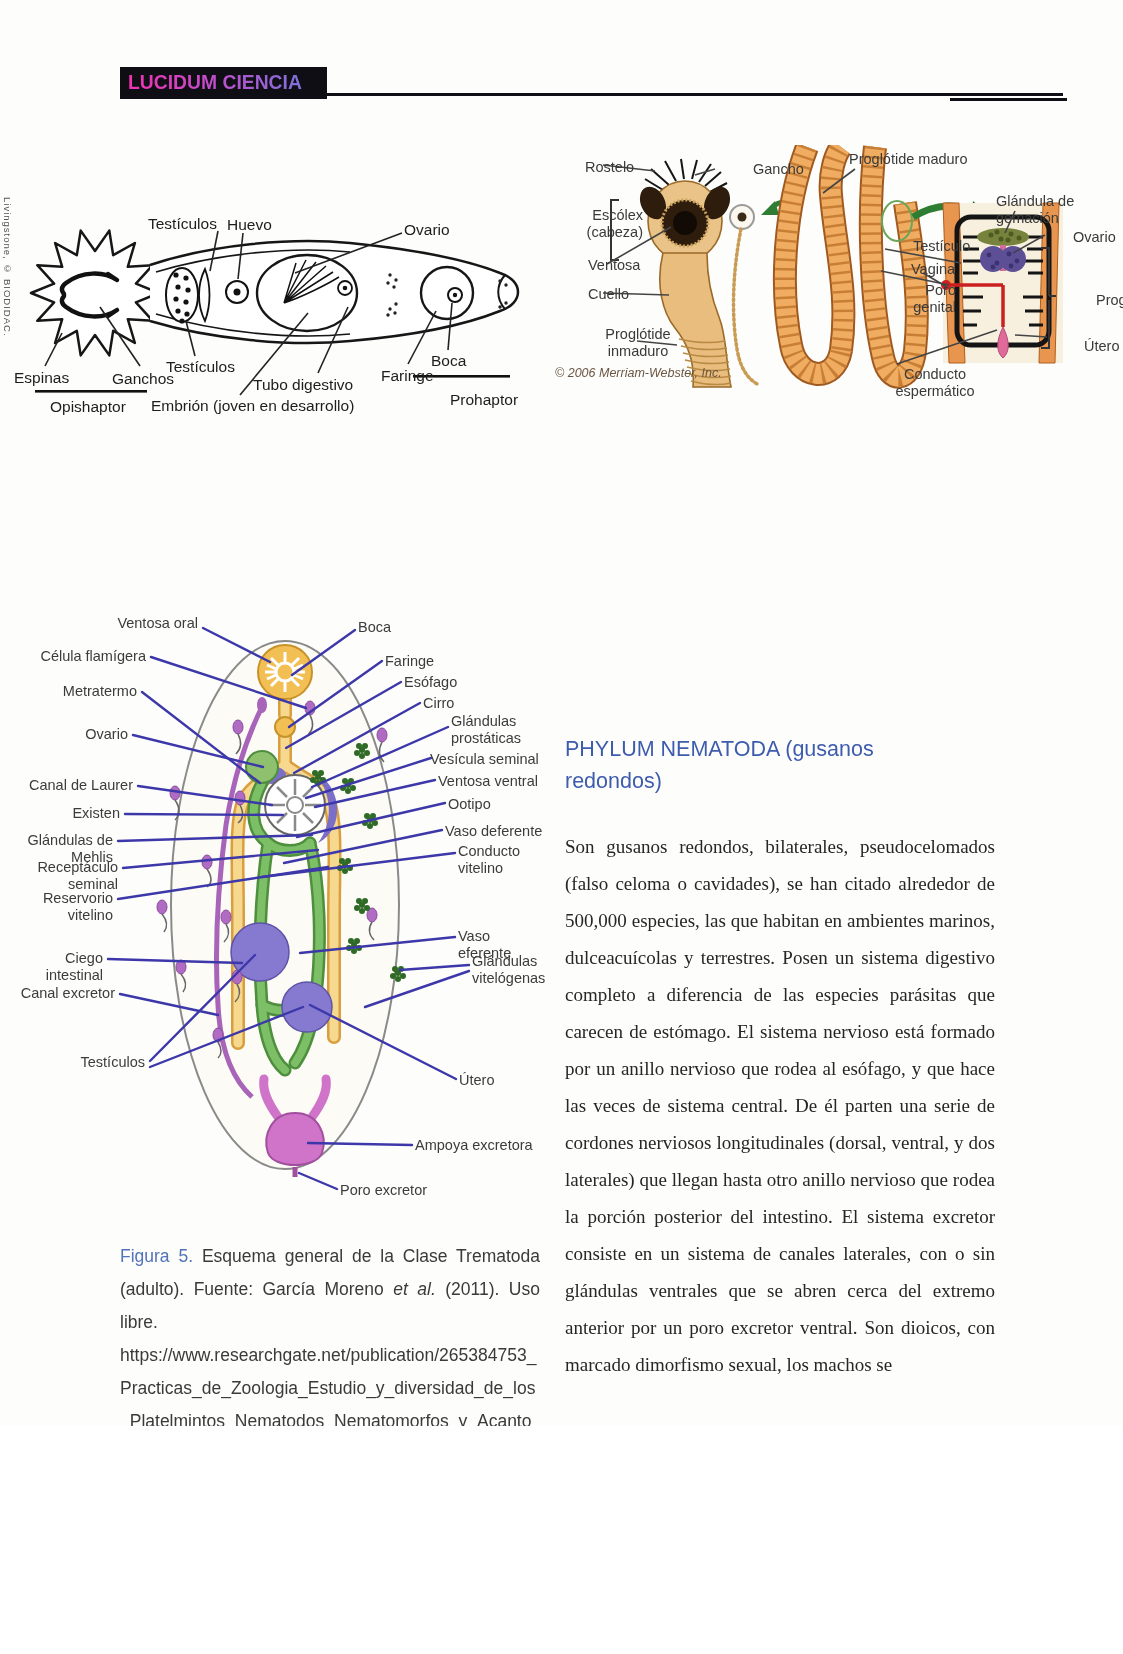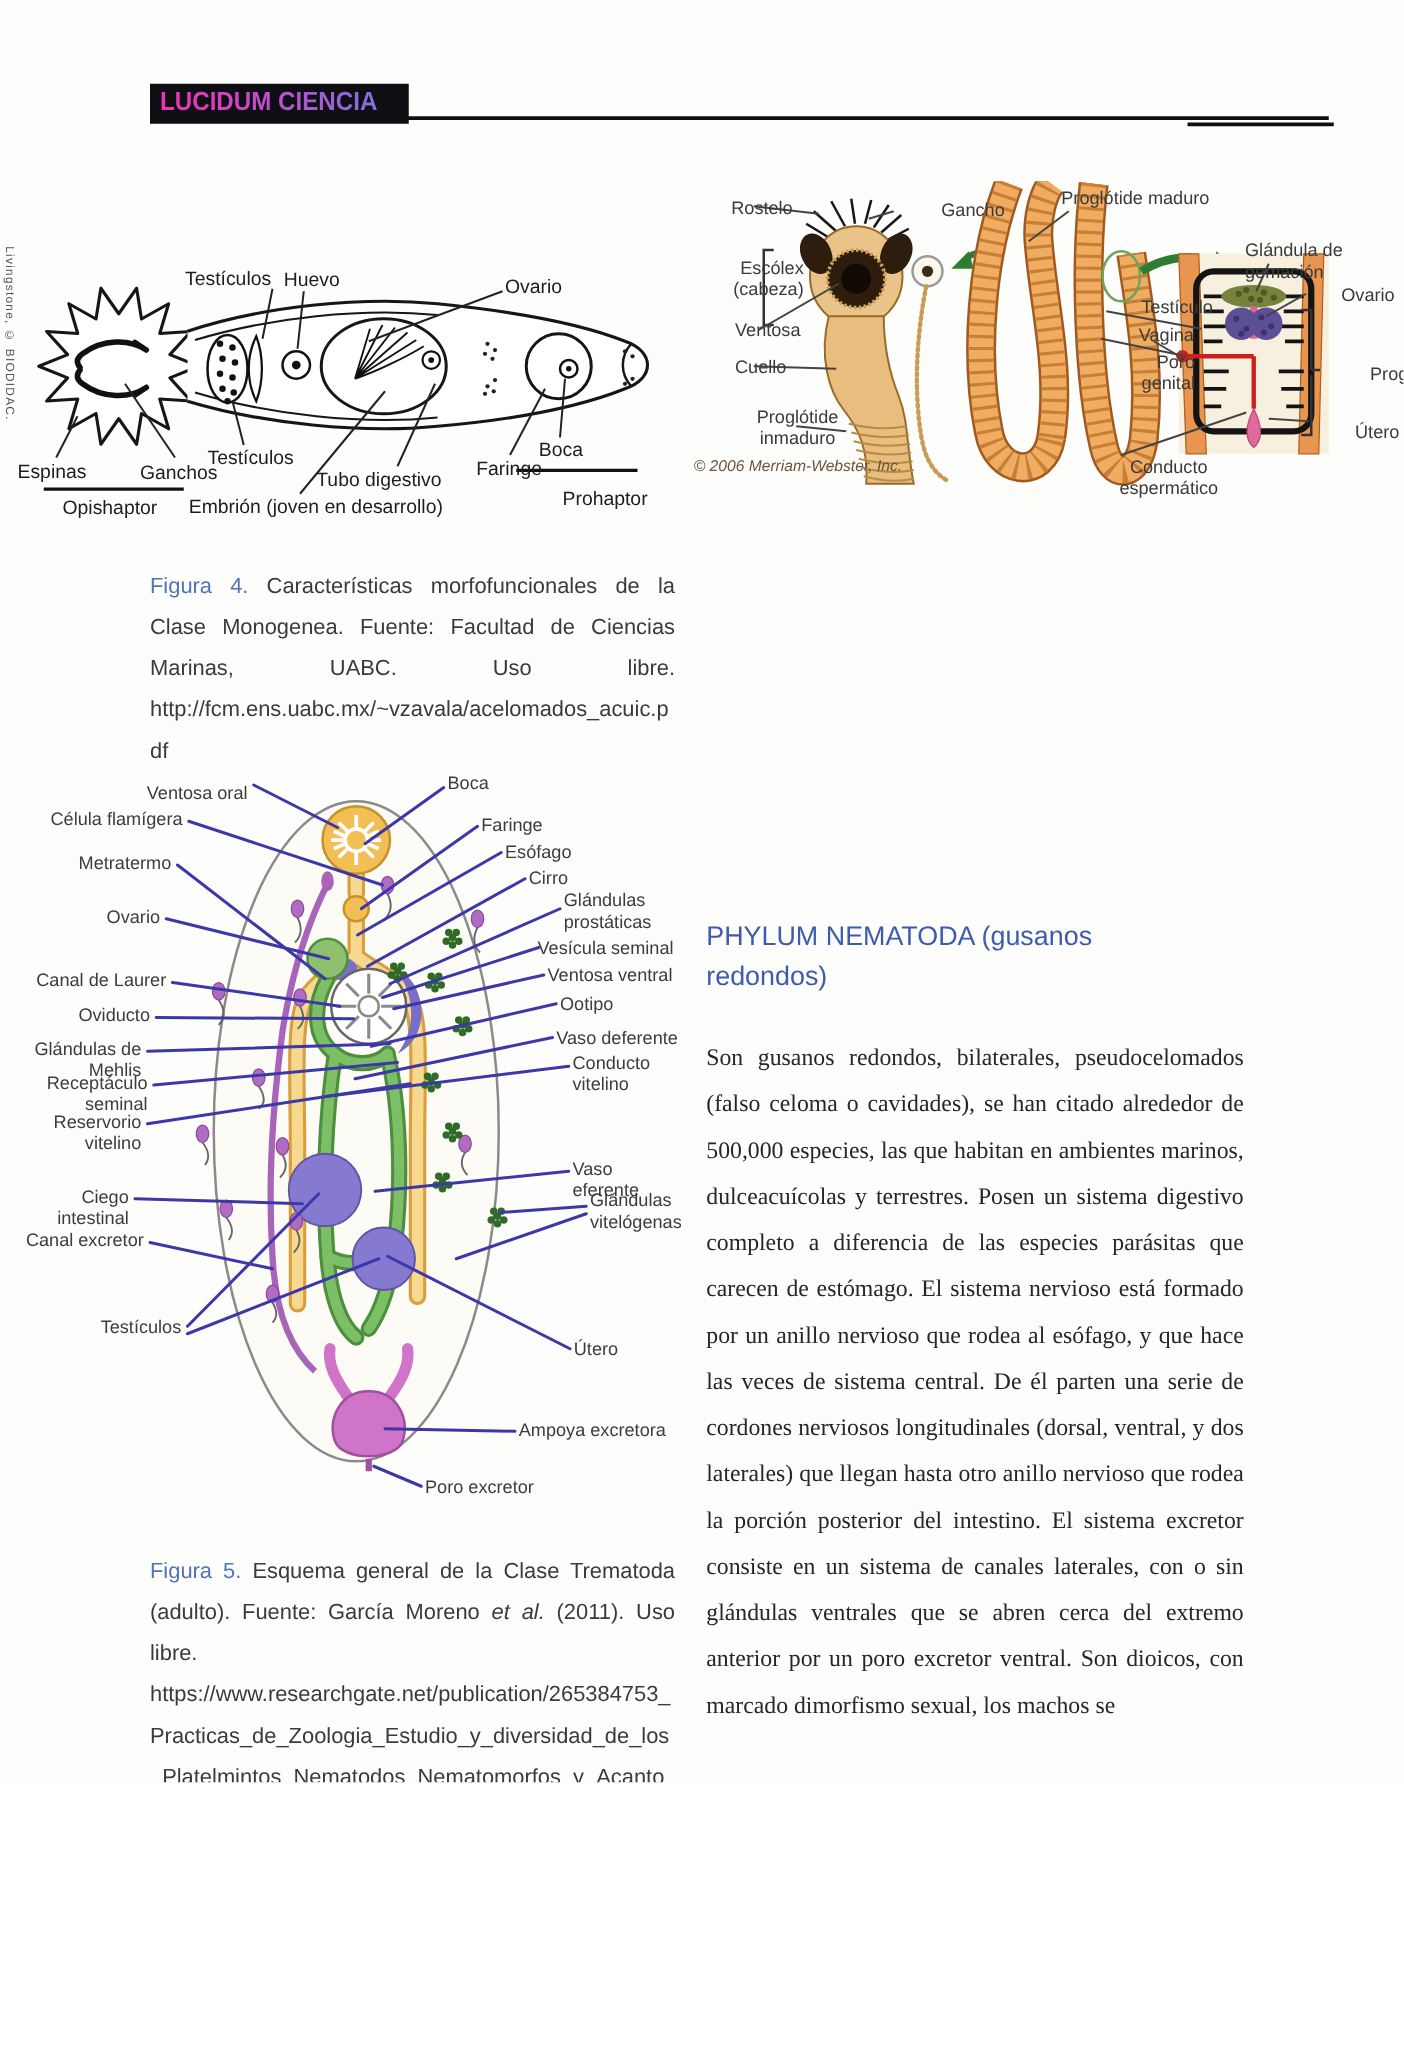--- a/index.html
+++ b/index.html
@@ -124,23 +124,20 @@
     <span class="fig-label" style="left:112px;top:185px">Ganchos</span>
     <span class="fig-label" style="left:166px;top:173px">Testículos</span>
     <span class="fig-label" style="left:253px;top:191px">Tubo digestivo</span>
     <span class="fig-label" style="left:381px;top:182px">Faringe</span>
     <span class="fig-label" style="left:431px;top:167px">Boca</span>
     <span class="fig-label" style="left:450px;top:206px">Prohaptor</span>
     <span class="fig-label" style="left:50px;top:213px">Opishaptor</span>
     <span class="fig-label" style="left:151px;top:212px">Embrión (joven en desarrollo)</span>
   </div>
 
-  <div class="caption" style="left:120px;top:452px;width:420px;">
-    <span class="figlab">Figura 4.</span><span> Características morfofuncionales de la Clase Monogenea. Fuente: Facultad de Ciencias Marinas, UABC. Uso libre. http://fcm.ens.uabc.mx/~vzavala/acelomados_acuic.pdf</span>
-  </div>
 
   <div class="fig fig6" style="left:545px;top:145px;width:578px;height:258px;">
     <svg width="578" height="258" viewBox="0 0 578 258">
 
       <g stroke="#161616" stroke-width="2">
         <line x1="124" y1="40" x2="106" y2="24"></line>
           <line x1="131" y1="36" x2="120" y2="16"></line>
         <line x1="139" y1="34" x2="136" y2="14"></line>
           <line x1="147" y1="34" x2="152" y2="15"></line>
         <line x1="154" y1="37" x2="166" y2="19"></line>
@@ -451,26 +448,26 @@
         <line x1="445" y1="238" x2="252" y2="262"></line>
         <line x1="445" y1="322" x2="290" y2="338"></line>
         <line x1="459" y1="350" x2="390" y2="355"></line>
         <line x1="459" y1="356" x2="355" y2="392"></line>
         <line x1="446" y1="464" x2="300" y2="390"></line>
         <line x1="402" y1="530" x2="298" y2="528"></line>
         <line x1="327" y1="574" x2="289" y2="558"></line>
       </g>
     </svg>
 
-    <span class="fig-label ra" style="right:347px;top:12px">Ventosa oral</span>
+    <span class="fig-label ra" style="right:347px;top:0">Ventosa oral</span>
     <span class="fig-label ra" style="right:399px;top:33px">Célula flamígera</span>
     <span class="fig-label ra" style="right:408px;top:68px">Metratermo</span>
     <span class="fig-label ra" style="right:417px;top:111px">Ovario</span>
     <span class="fig-label ra" style="right:412px;top:162px">Canal de Laurer</span>
-    <span class="fig-label ra" style="right:425px;top:190px">Oviducto</span>
+    <span class="fig-label ra" style="right:425px;top:190px">Existen</span>
     <span class="fig-label ra" style="right:432px;top:217px">Glándulas de Mehlis</span>
     <span class="fig-label ra" style="right:427px;top:244px">Receptáculo seminal</span>
     <span class="fig-label ra" style="right:432px;top:275px">Reservorio vitelino</span>
     <span class="fig-label ra" style="right:442px;top:335px">Ciego intestinal</span>
     <span class="fig-label ra" style="right:430px;top:370px">Canal excretor</span>
     <span class="fig-label ra" style="right:400px;top:439px">Testículos</span>
 
     <span class="fig-label" style="left:348px;top:4px">Boca</span>
     <span class="fig-label" style="left:375px;top:38px">Faringe</span>
     <span class="fig-label" style="left:394px;top:59px">Esófago</span>

